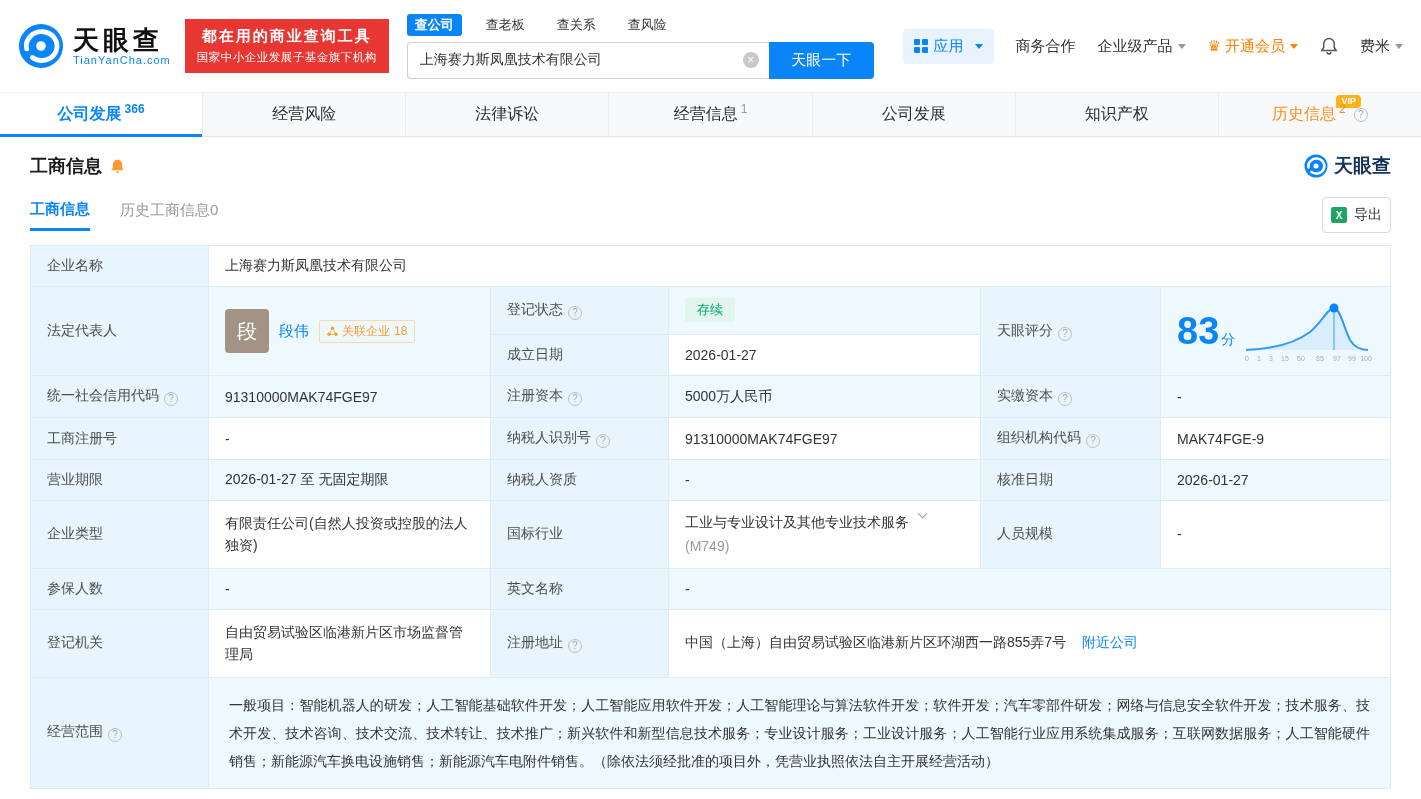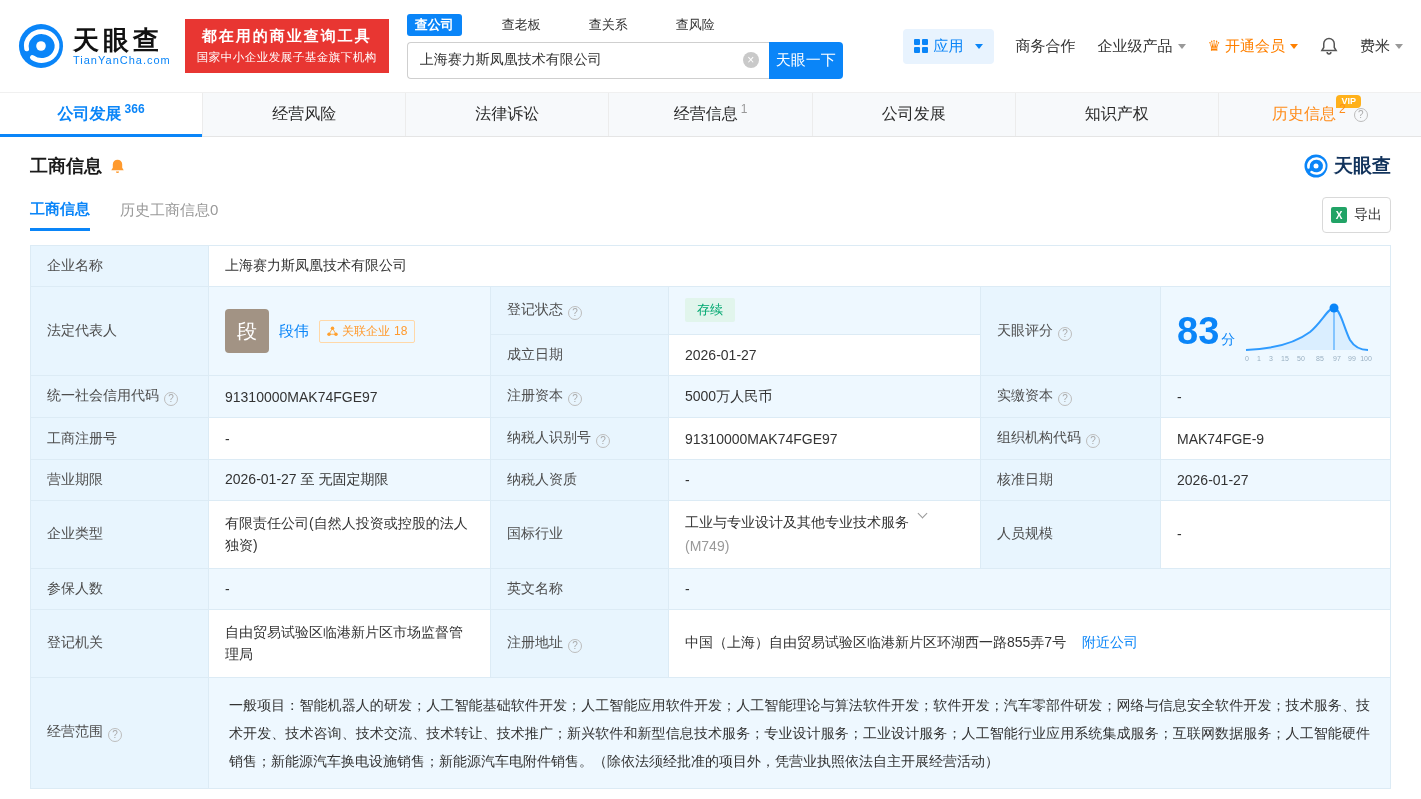--- a/index.html
+++ b/index.html
@@ -10,31 +10,31 @@
   
   .header{display:flex;align-items:center;height:92px;padding:10px 18px}
   .logo{display:flex;align-items:center;gap:9px;cursor:pointer}
   .logo-cn{font-size:26px;font-weight:bold;color:#111;letter-spacing:4px;line-height:1.1}
   .logo-en{font-size:11px;color:#0a85f8;letter-spacing:1px;margin-top:0}
   .promo{background:#e83632;color:#fff;margin-left:14px;padding:8px 12px;text-align:center}
   .promo-l1{font-size:15px;font-weight:bold;letter-spacing:2px}
   .promo-l2{font-size:11.5px;margin-top:4px;letter-spacing:.5px}
 
   .search-wrap{margin-left:18px}
-  .search-tabs{display:flex;gap:32px;font-size:13px;margin-bottom:6px;align-items:center}
+  .search-tabs{display:flex;gap:16px;font-size:13px;margin-bottom:6px;align-items:center}
   .search-tab{padding:2px 8px;color:#333;cursor:pointer;border-radius:3px}
   .search-tab.active{background:#0a85f8;color:#fff;font-weight:bold}
   .search-box{display:flex}
   .input-wrap{position:relative}
   .search-input{width:362px;height:37px;border:1px solid #cfcfcf;border-right:none;
                 border-radius:4px 0 0 4px;padding:0 32px 0 12px;font-size:14px;color:#333;outline:none}
   .clear-icon{position:absolute;right:10px;top:10px;width:16px;height:16px;border-radius:50%;
               background:#c9c9c9;color:#fff;font-size:12px;line-height:16px;text-align:center;cursor:pointer}
   .clear-icon::before{content:"×"}
-  .search-btn{width:74px;height:37px;background:#0a85f8;color:#fff;border:none;
+  .search-btn{width:105px;height:37px;background:#0a85f8;color:#fff;border:none;
               border-radius:0 4px 4px 0;font-size:15px;cursor:pointer;font-family:inherit}
 
   .top-right{margin-left:auto;display:flex;align-items:center;gap:22px;font-size:15px;color:#333}
   .apps-btn{display:flex;align-items:center;gap:6px;background:#e8f3fe;color:#0a85f8;
             padding:8px 11px;border-radius:4px;cursor:pointer}
   .caret::after{content:"";display:inline-block;margin-left:5px;vertical-align:2px;
                 border-left:4px solid transparent;border-right:4px solid transparent;border-top:5px solid #999}
   .apps-btn.caret::after{border-top-color:#0a85f8}
   .nav-link{cursor:pointer}
   .vip-link{color:#ff8000;cursor:pointer;display:flex;align-items:center}

